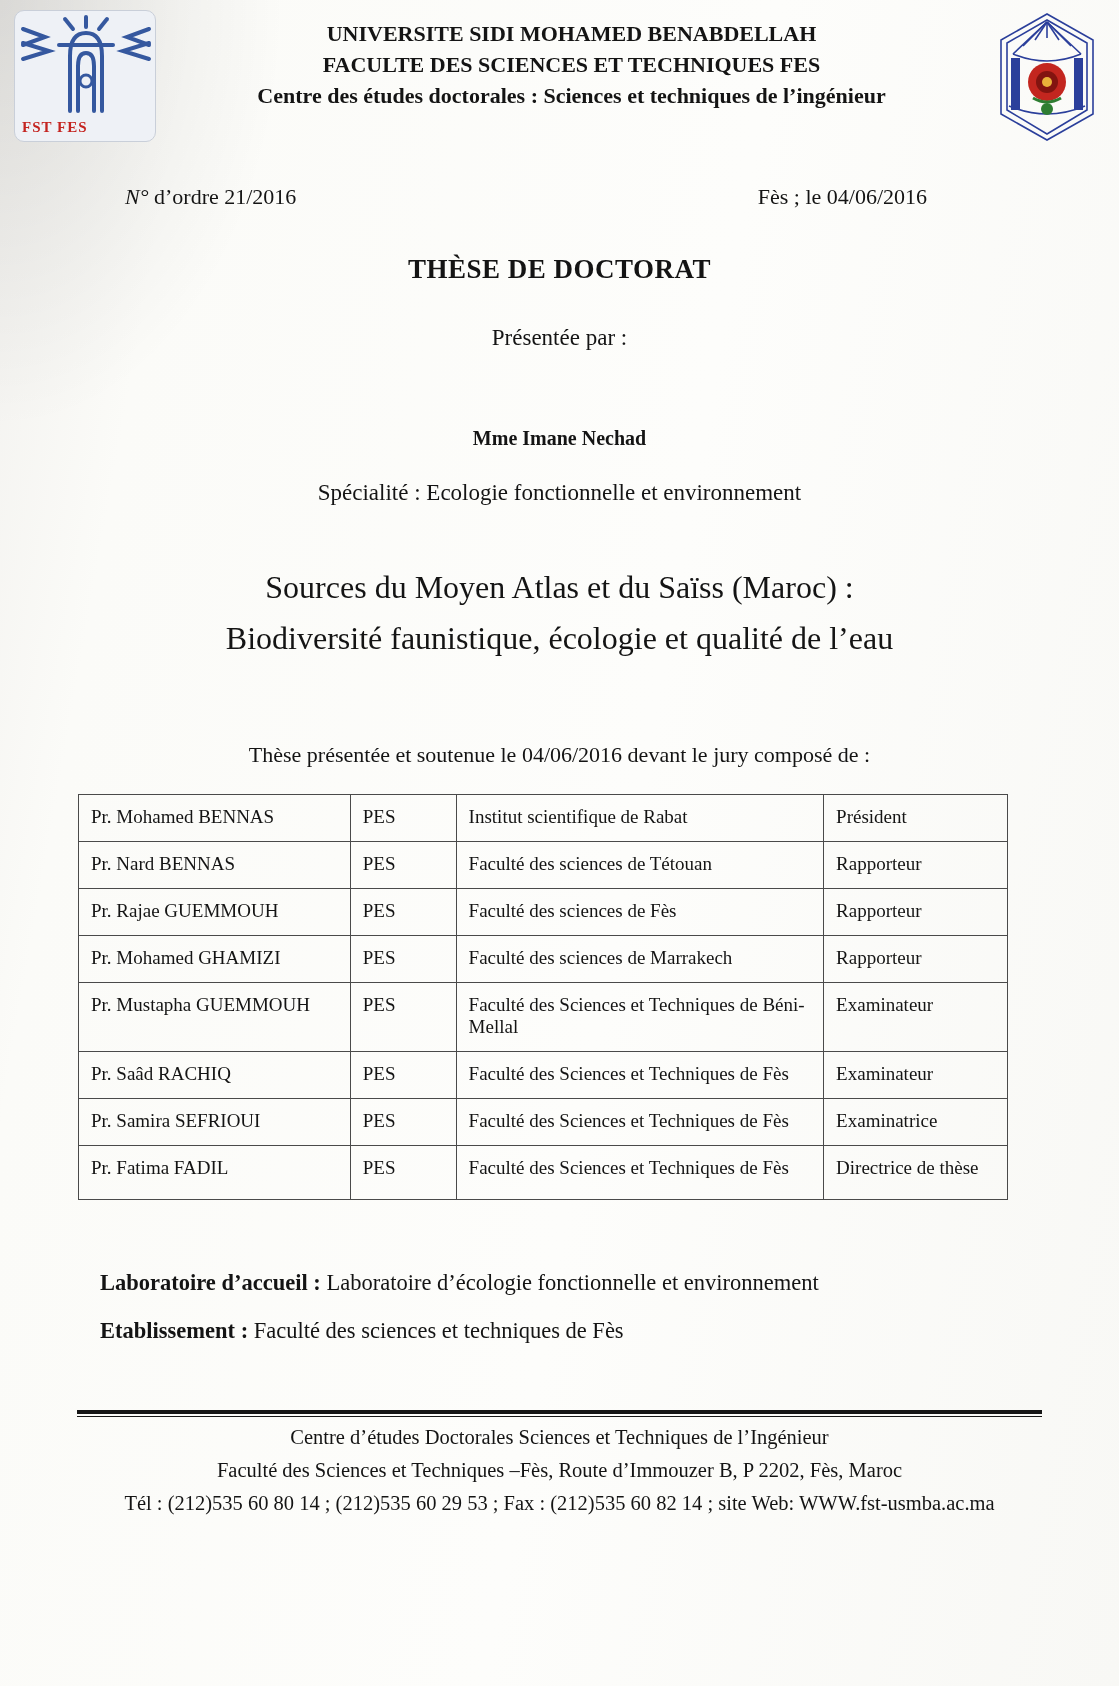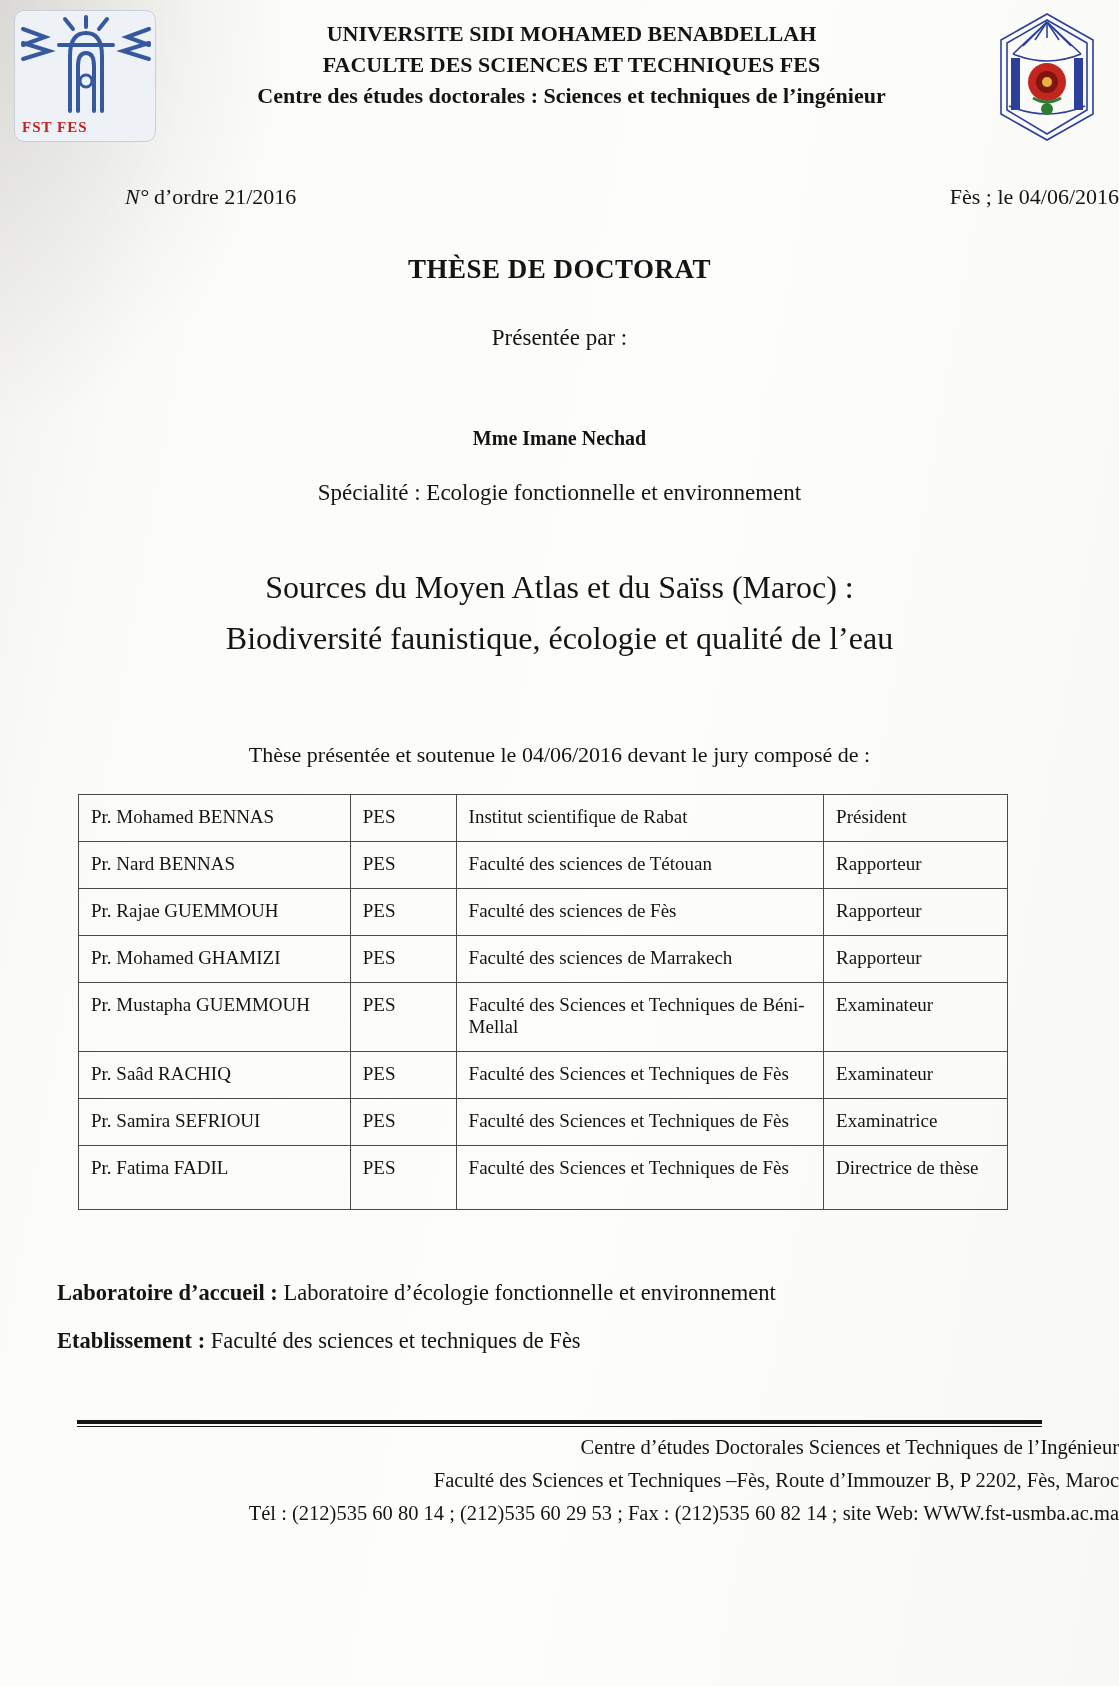--- a/index.html
+++ b/index.html
@@ -29,21 +29,21 @@
     color:#c42420; font-weight:bold; font-size:15px; letter-spacing:1px;
   }
   .header-text { flex:1; text-align:center; padding-top:8px; }
   .header-text .h-line { font-weight:bold; font-size:22px; line-height:1.42; }
   .header-text .h-line.underlined { }
   .logo-right { width:120px; height:134px; flex:0 0 auto; position:relative; }
 
   
   .order-row {
     display:flex; justify-content:space-between;
-    margin-top:40px; padding-left:125px; 
+    margin-top:40px; padding-left:125px; padding-right:192px;
     font-size:22px;
   }
   .order-row .n-italic { font-style:italic; }
 
   .these-title   { text-align:center; margin-top:44px; font-size:27px; font-weight:bold; letter-spacing:0.5px; }
   .presented-by  { text-align:center; margin-top:40px; font-size:23px; }
   .author-name   { text-align:center; margin-top:76px; font-size:20px; font-weight:bold; }
   .speciality    { text-align:center; margin-top:30px; font-size:23px; }
   .main-title    { text-align:center; margin-top:56px; font-size:32px; font-weight:normal; line-height:1.6; padding:0 60px; }
   .jury-intro    { text-align:center; margin-top:78px; font-size:22px; }
@@ -57,35 +57,35 @@
   }
   table.jury td {
     border:1px solid #4a4a4a;
     padding:11px 12px 13px 12px;
     vertical-align:top;
   }
   table.jury td.col-name  { width:272px; }
   table.jury td.col-grade { width:106px; }
   table.jury td.col-inst  { width:368px; }
   table.jury td.col-role  { width:184px; }
-  table.jury tr.tall td   { padding-bottom:30px; }
-
-  
-  .host-block { margin-top:70px; padding-left:57px; font-size:22.5px; }
+  table.jury tr.tall td   { padding-bottom:20px; }
+
+  
+  .host-block { margin-top:70px; padding-left:100px; font-size:22.5px; }
   .host-line + .host-line { margin-top:22px; }
   .host-line b { font-weight:bold; }
 
   
   .footer-rule {
     width:965px; margin:66px auto 0 auto;
     border-top:4px solid #161616;
     border-bottom:1px solid #161616;
     height:7px;
   }
-  .footer-text { text-align:right; margin-top:4px; font-size:20.5px; line-height:1.6; }
+  .footer-text { text-align:center; margin-top:4px; font-size:20.5px; line-height:1.6; }
 </style>
 </head>
 <body>
 
 <div class="page">
 
   <div class="header">
     <div class="logo-left">
       <svg width="142" height="132" viewBox="0 0 142 132">
         <g stroke="#35589f" stroke-width="4" fill="none" stroke-linecap="round">

